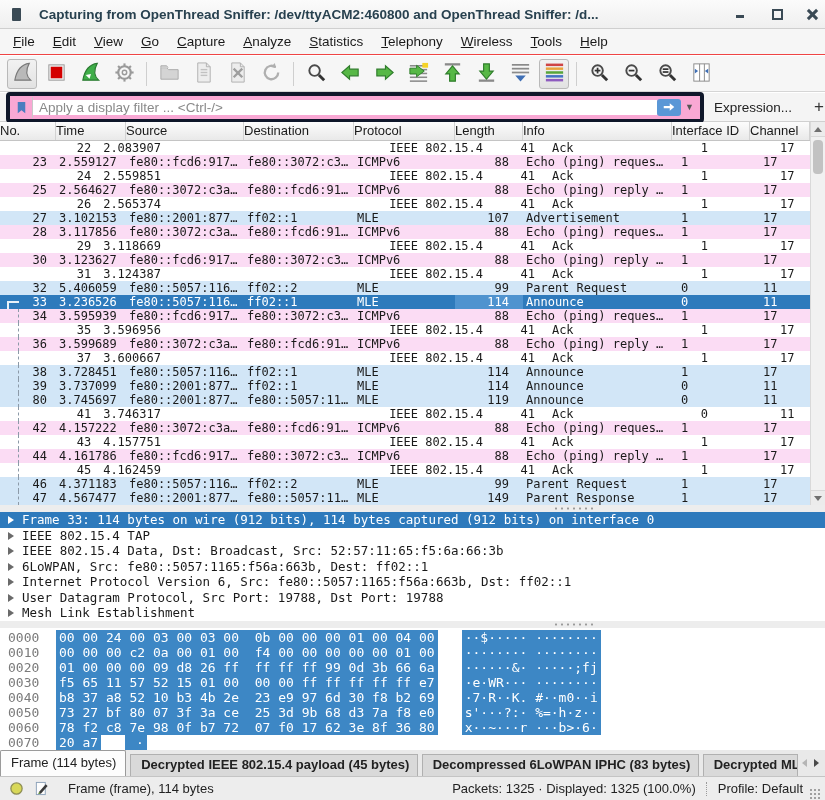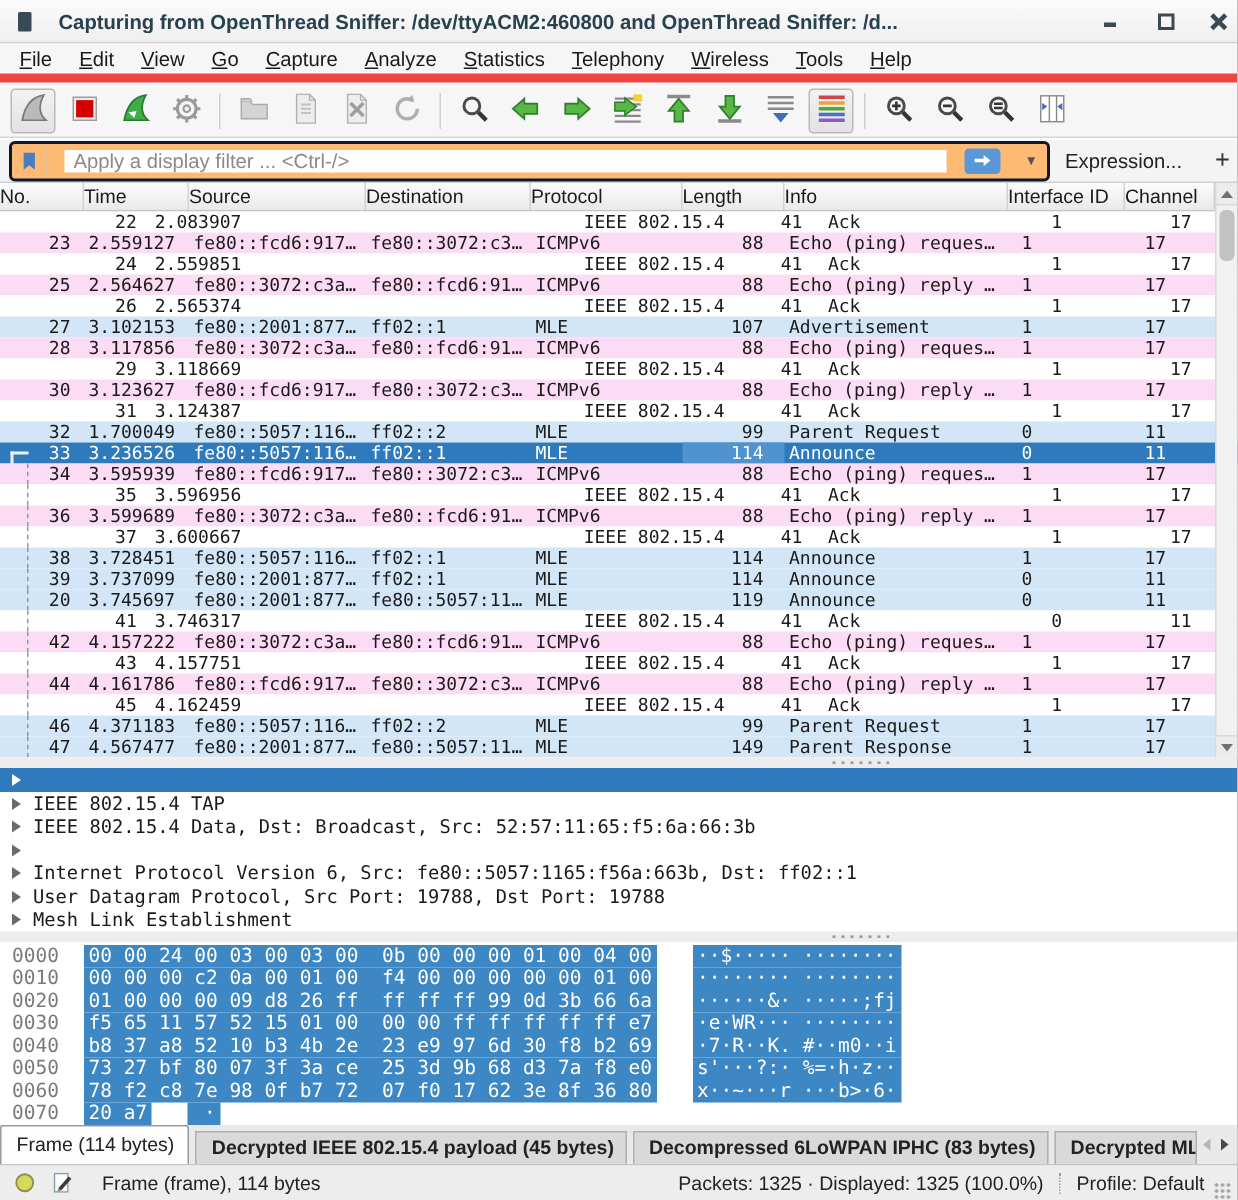--- a/index.html
+++ b/index.html
@@ -13,35 +13,35 @@
   .win-title{margin-left:18px;font-weight:bold;font-size:13.5px;color:#28414f;
     white-space:nowrap;overflow:hidden;}
   .win-btns{position:absolute;right:6px;top:0;height:28px;display:flex;align-items:center;gap:24px;}
   .wb{width:12px;height:12px;position:relative;cursor:default;}
   .wb-min::after{content:"";position:absolute;left:1px;bottom:2px;width:8px;height:3px;background:#3a4a55;}
   .wb-max::after{content:"";position:absolute;left:1px;top:1px;width:7px;height:7px;border:2px solid #3a4a55;}
   .wb-close::before,.wb-close::after{content:"";position:absolute;left:-1px;top:5px;width:13px;height:3px;background:#3a4a55;}
   .wb-close::before{transform:rotate(45deg);} .wb-close::after{transform:rotate(-45deg);}
   
   .menubar{position:absolute;left:0;top:29px;width:825px;height:26px;background:#f6f6f6;
-    border-bottom:6px solid #ef4444;display:flex;align-items:center;padding-left:4px;box-sizing:border-box;}
+    border-bottom:1px solid #ef4444;display:flex;align-items:center;padding-left:4px;box-sizing:border-box;}
   .menu-item{padding:3px 9px;font-size:13.5px;}
   .menu-item::first-letter{text-decoration:underline;}
   
   .toolbar{position:absolute;left:0;top:56px;width:825px;height:36px;background:#f6f6f6;
     border-bottom:1px solid #d5d5d5;display:flex;align-items:center;padding-left:5px;box-sizing:border-box;}
   .tb-btn{width:28px;height:28px;display:flex;align-items:center;justify-content:center;margin:0 2px;border:1px solid transparent;border-radius:3px;}
   .tb-btn svg{width:23px;height:23px;}
   .tb-btn.framed{border:1px solid #b9b9b9;background:linear-gradient(#f2f2f2,#e2e2e2);}
   .tb-sep{width:1px;height:24px;background:#cfcfcf;margin:0 5px;}
   
   .filterbar{position:absolute;left:0;top:93px;width:825px;height:29px;background:#f4f4f4;
     border-bottom:1px solid #d0d0d0;display:flex;align-items:center;padding:0 6px;box-sizing:border-box;}
-  .filter-box{flex:0 0 690px;height:23px;background:#fdba74;border:2px solid #0f172a;border-radius:4px;
-    display:flex;align-items:center;overflow:hidden;gap:12px;}
+  .filter-box{flex:0 0 690px;height:23px;background:#f9a8d4;border:4px solid #0f172a;border-radius:4px;
+    display:flex;align-items:center;overflow:hidden;}
   .fb-bookmark{width:22px;height:21px;display:flex;align-items:center;justify-content:center;border-right:1px solid #c9c9c9;}
   .filter-box input{flex:1;border:none;outline:none;font-size:13.5px;padding:0 6px;color:#222;
     font-family:"Liberation Sans",sans-serif;}
   .filter-box input::placeholder{color:#8a8a8a;}
   .fb-apply{width:24px;height:17px;background:#5a97d6;border-radius:3px;margin-right:2px;
     display:flex;align-items:center;justify-content:center;}
   .fb-caret{font-size:9px;color:#555;padding:0 6px 0 2px;}
   .expr{margin-left:10px;font-size:13.5px;color:#222;}
   .fb-sep{width:1px;height:18px;background:#c9c9c9;margin:0 8px;}
   .fb-plus{font-size:17px;color:#333;padding:0 6px;}
@@ -454,21 +454,21 @@
           <div class="pc c2"></div>
           <div class="pc c3"></div>
           <div class="pc c4">IEEE 802.15.4</div>
           <div class="pc c5">41</div>
           <div class="pc c6">Ack</div>
           <div class="pc c7">1</div>
           <div class="pc c8">17</div>
         </div>
         <div class="prow r-mle">
           <div class="pc c0">32</div>
-          <div class="pc c1">1.700049</div>
+          <div class="pc c1">5.406059</div>
           <div class="pc c2">fe80::5057:116…</div>
           <div class="pc c3">ff02::2</div>
           <div class="pc c4">MLE</div>
           <div class="pc c5">99</div>
           <div class="pc c6">Parent Request</div>
           <div class="pc c7">0</div>
           <div class="pc c8">11</div>
         </div>
         <div class="prow r-sel">
           <span class="mark-corner"></span>
@@ -549,21 +549,21 @@
           <div class="pc c2">fe80::2001:877…</div>
           <div class="pc c3">ff02::1</div>
           <div class="pc c4">MLE</div>
           <div class="pc c5">114</div>
           <div class="pc c6">Announce</div>
           <div class="pc c7">0</div>
           <div class="pc c8">11</div>
         </div>
         <div class="prow r-mle">
           <span class="mark-dash"></span>
-          <div class="pc c0">20</div>
+          <div class="pc c0">80</div>
           <div class="pc c1">3.745697</div>
           <div class="pc c2">fe80::2001:877…</div>
           <div class="pc c3">fe80::5057:11…</div>
           <div class="pc c4">MLE</div>
           <div class="pc c5">119</div>
           <div class="pc c6">Announce</div>
           <div class="pc c7">0</div>
           <div class="pc c8">11</div>
         </div>
         <div class="prow r-def">
@@ -660,24 +660,24 @@
           <div class="vs-tri"></div>
         </div>
     </div>
   </div>
 
   <div class="splitter" style="top:505px;">
     <div class="split-dots"></div>
   </div>
 
   <div class="details" id="details">
-      <div class="dline sel"><span class="tri"></span></div>
+      <div class="dline sel"><span class="tri"></span><span>Frame 33: 114 bytes on wire (912 bits), 114 bytes captured (912 bits) on interface 0</span></div>
       <div class="dline"><span class="tri"></span><span>IEEE 802.15.4 TAP</span></div>
       <div class="dline"><span class="tri"></span><span>IEEE 802.15.4 Data, Dst: Broadcast, Src: 52:57:11:65:f5:6a:66:3b</span></div>
-      <div class="dline"><span class="tri"></span></div>
+      <div class="dline"><span class="tri"></span><span>6LoWPAN, Src: fe80::5057:1165:f56a:663b, Dest: ff02::1</span></div>
       <div class="dline"><span class="tri"></span><span>Internet Protocol Version 6, Src: fe80::5057:1165:f56a:663b, Dst: ff02::1</span></div>
       <div class="dline"><span class="tri"></span><span>User Datagram Protocol, Src Port: 19788, Dst Port: 19788</span></div>
       <div class="dline"><span class="tri"></span><span>Mesh Link Establishment</span></div>
     </div>
 
   <div class="splitter" style="top:621px;">
     <div class="split-dots"></div>
   </div>
 
   <div class="hexpane" id="hexpane">

